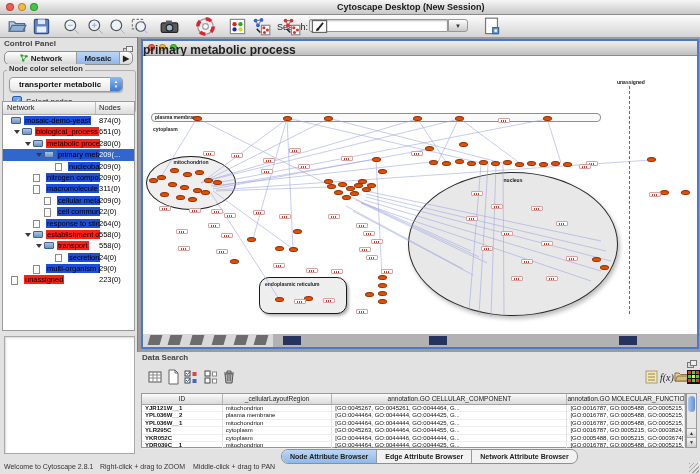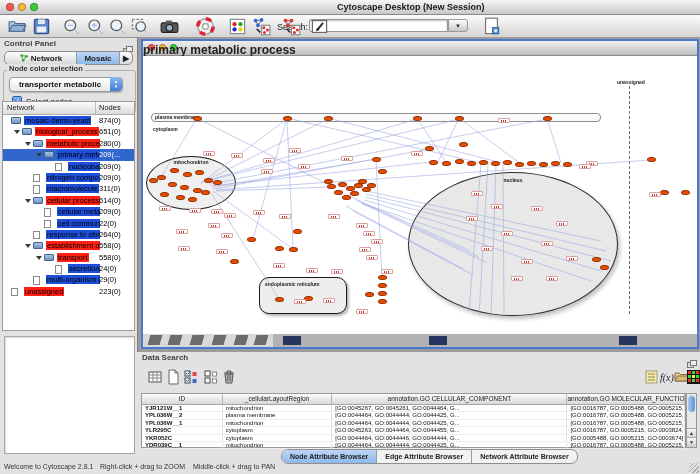--- a/index.html
+++ b/index.html
@@ -294,26 +294,20 @@
         </div>
         <div class="trow">
           <span class="ticon file" style="left: 30px;"></span>
           <span class="chip green" style="left: 43px; max-width: 52px;">nitrogen compo</span>
           <span class="tval">209(0)</span>
         </div>
         <div class="trow">
           <span class="ticon file" style="left: 30px;"></span>
           <span class="chip green" style="left: 43px; max-width: 52px;">macromolecule</span>
           <span class="tval">311(0)</span>
-        </div>
-        <div class="trow">
-          <span class="tarrow" style="left: 22px;"></span>
-          <span class="ticon folder" style="left: 30px;"></span>
-          <span class="chip red" style="left: 43px; max-width: 52px;">cellular process</span>
-          <span class="tval">614(0)</span>
         </div>
         <div class="trow">
           <span class="ticon file" style="left: 41px;"></span>
           <span class="chip green" style="left: 54px; max-width: 41px;">cellular metabo</span>
           <span class="tval">209(0)</span>
         </div>
         <div class="trow">
           <span class="ticon file" style="left: 41px;"></span>
           <span class="chip green" style="left: 54px; max-width: 41px;">cell communicat</span>
           <span class="tval">22(0)</span>

